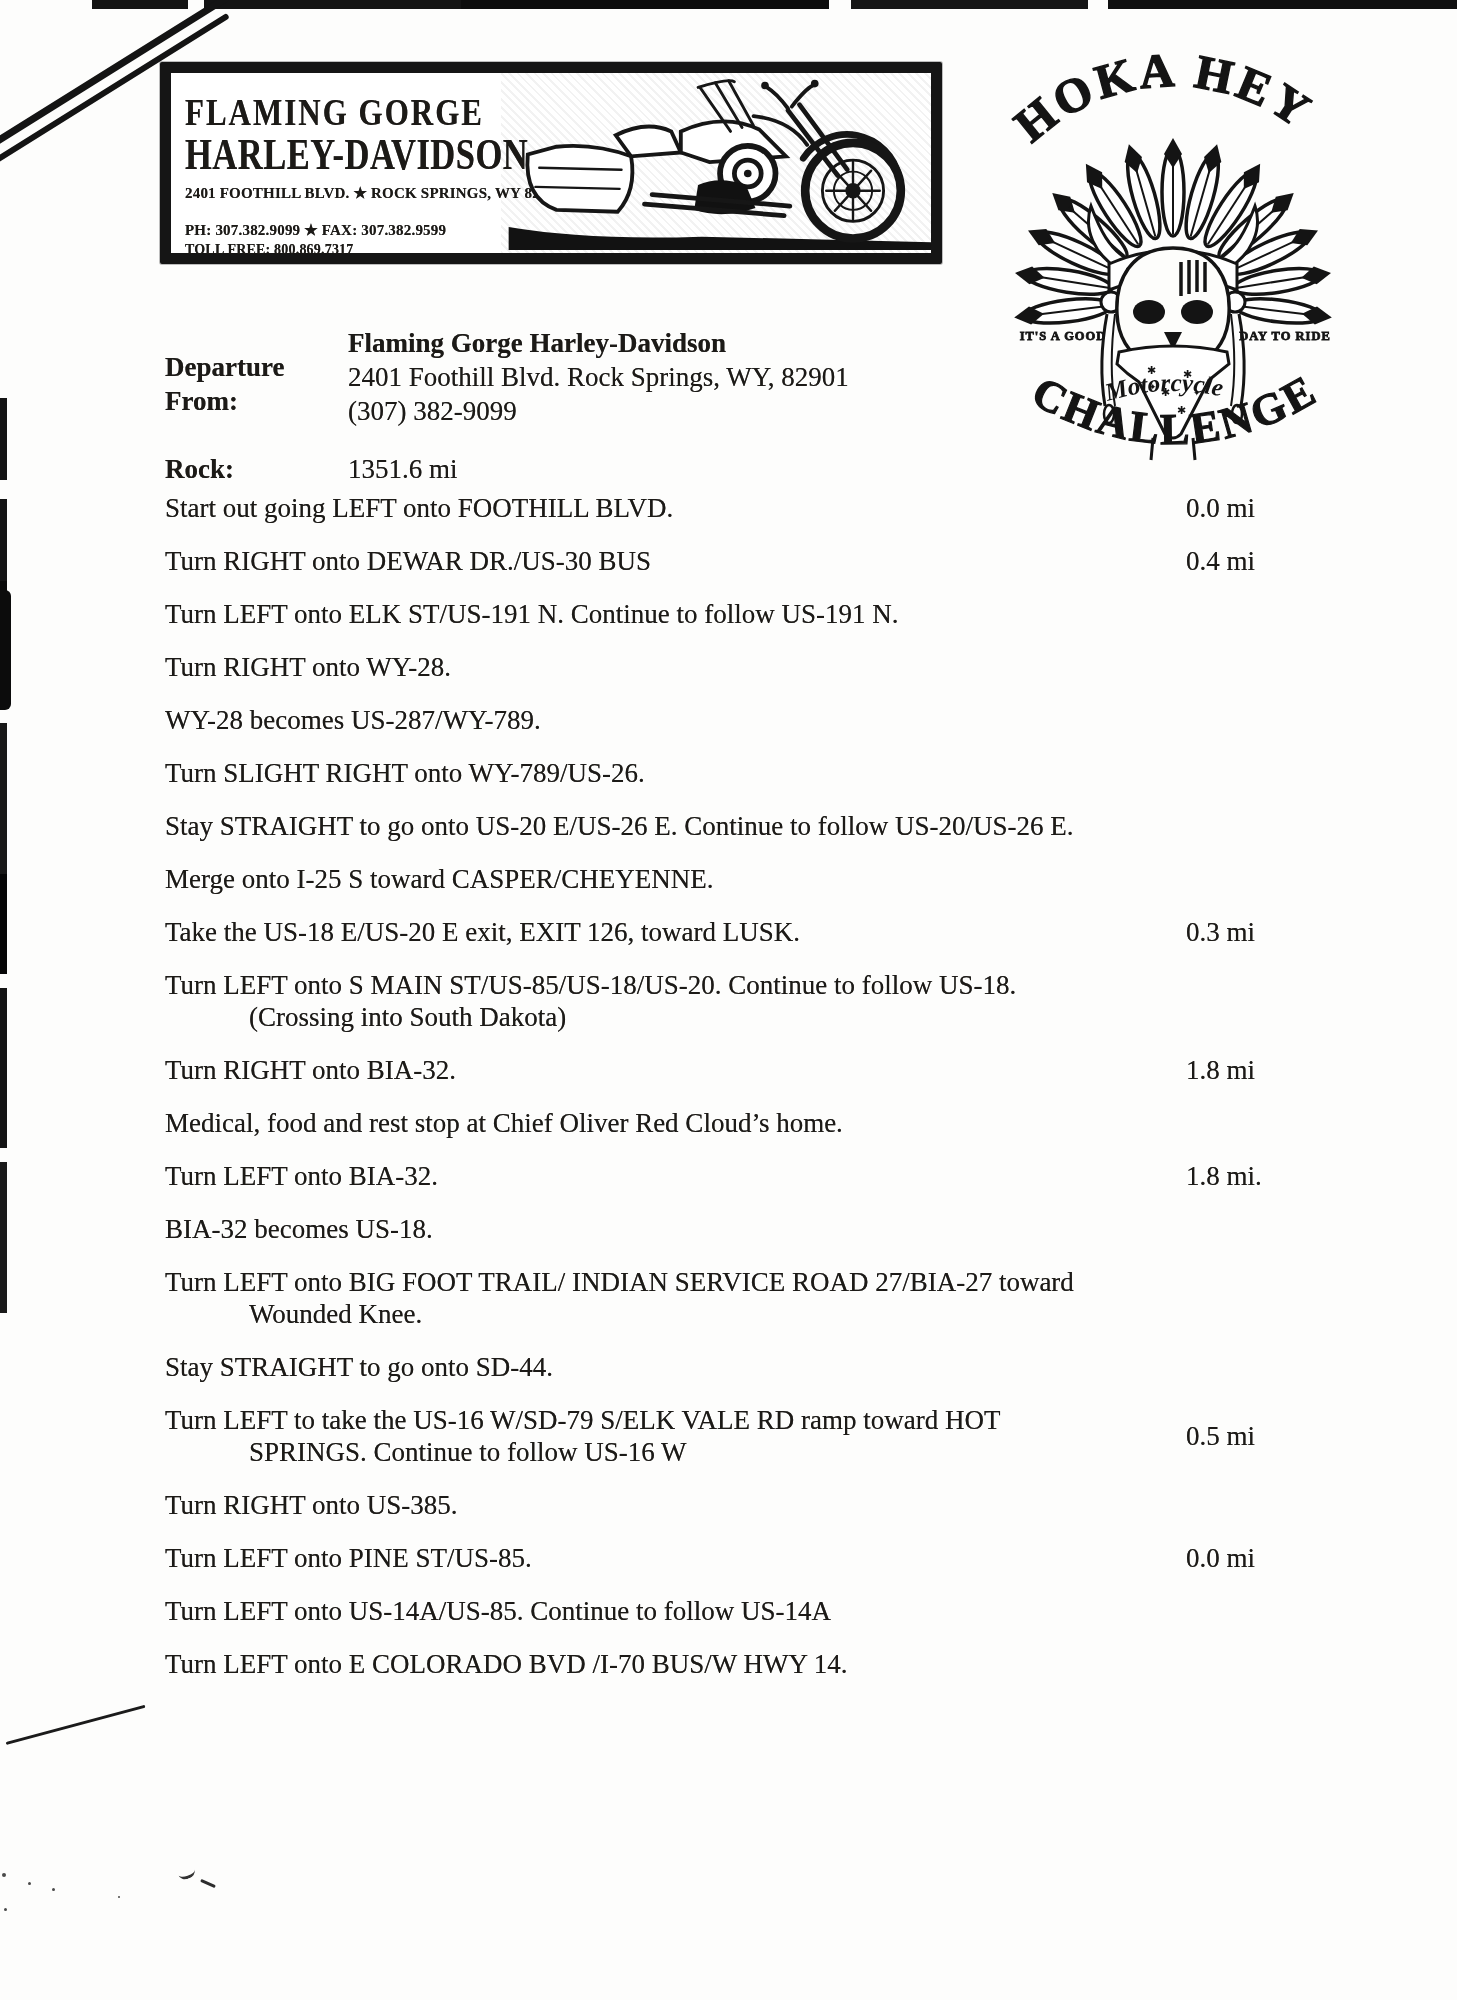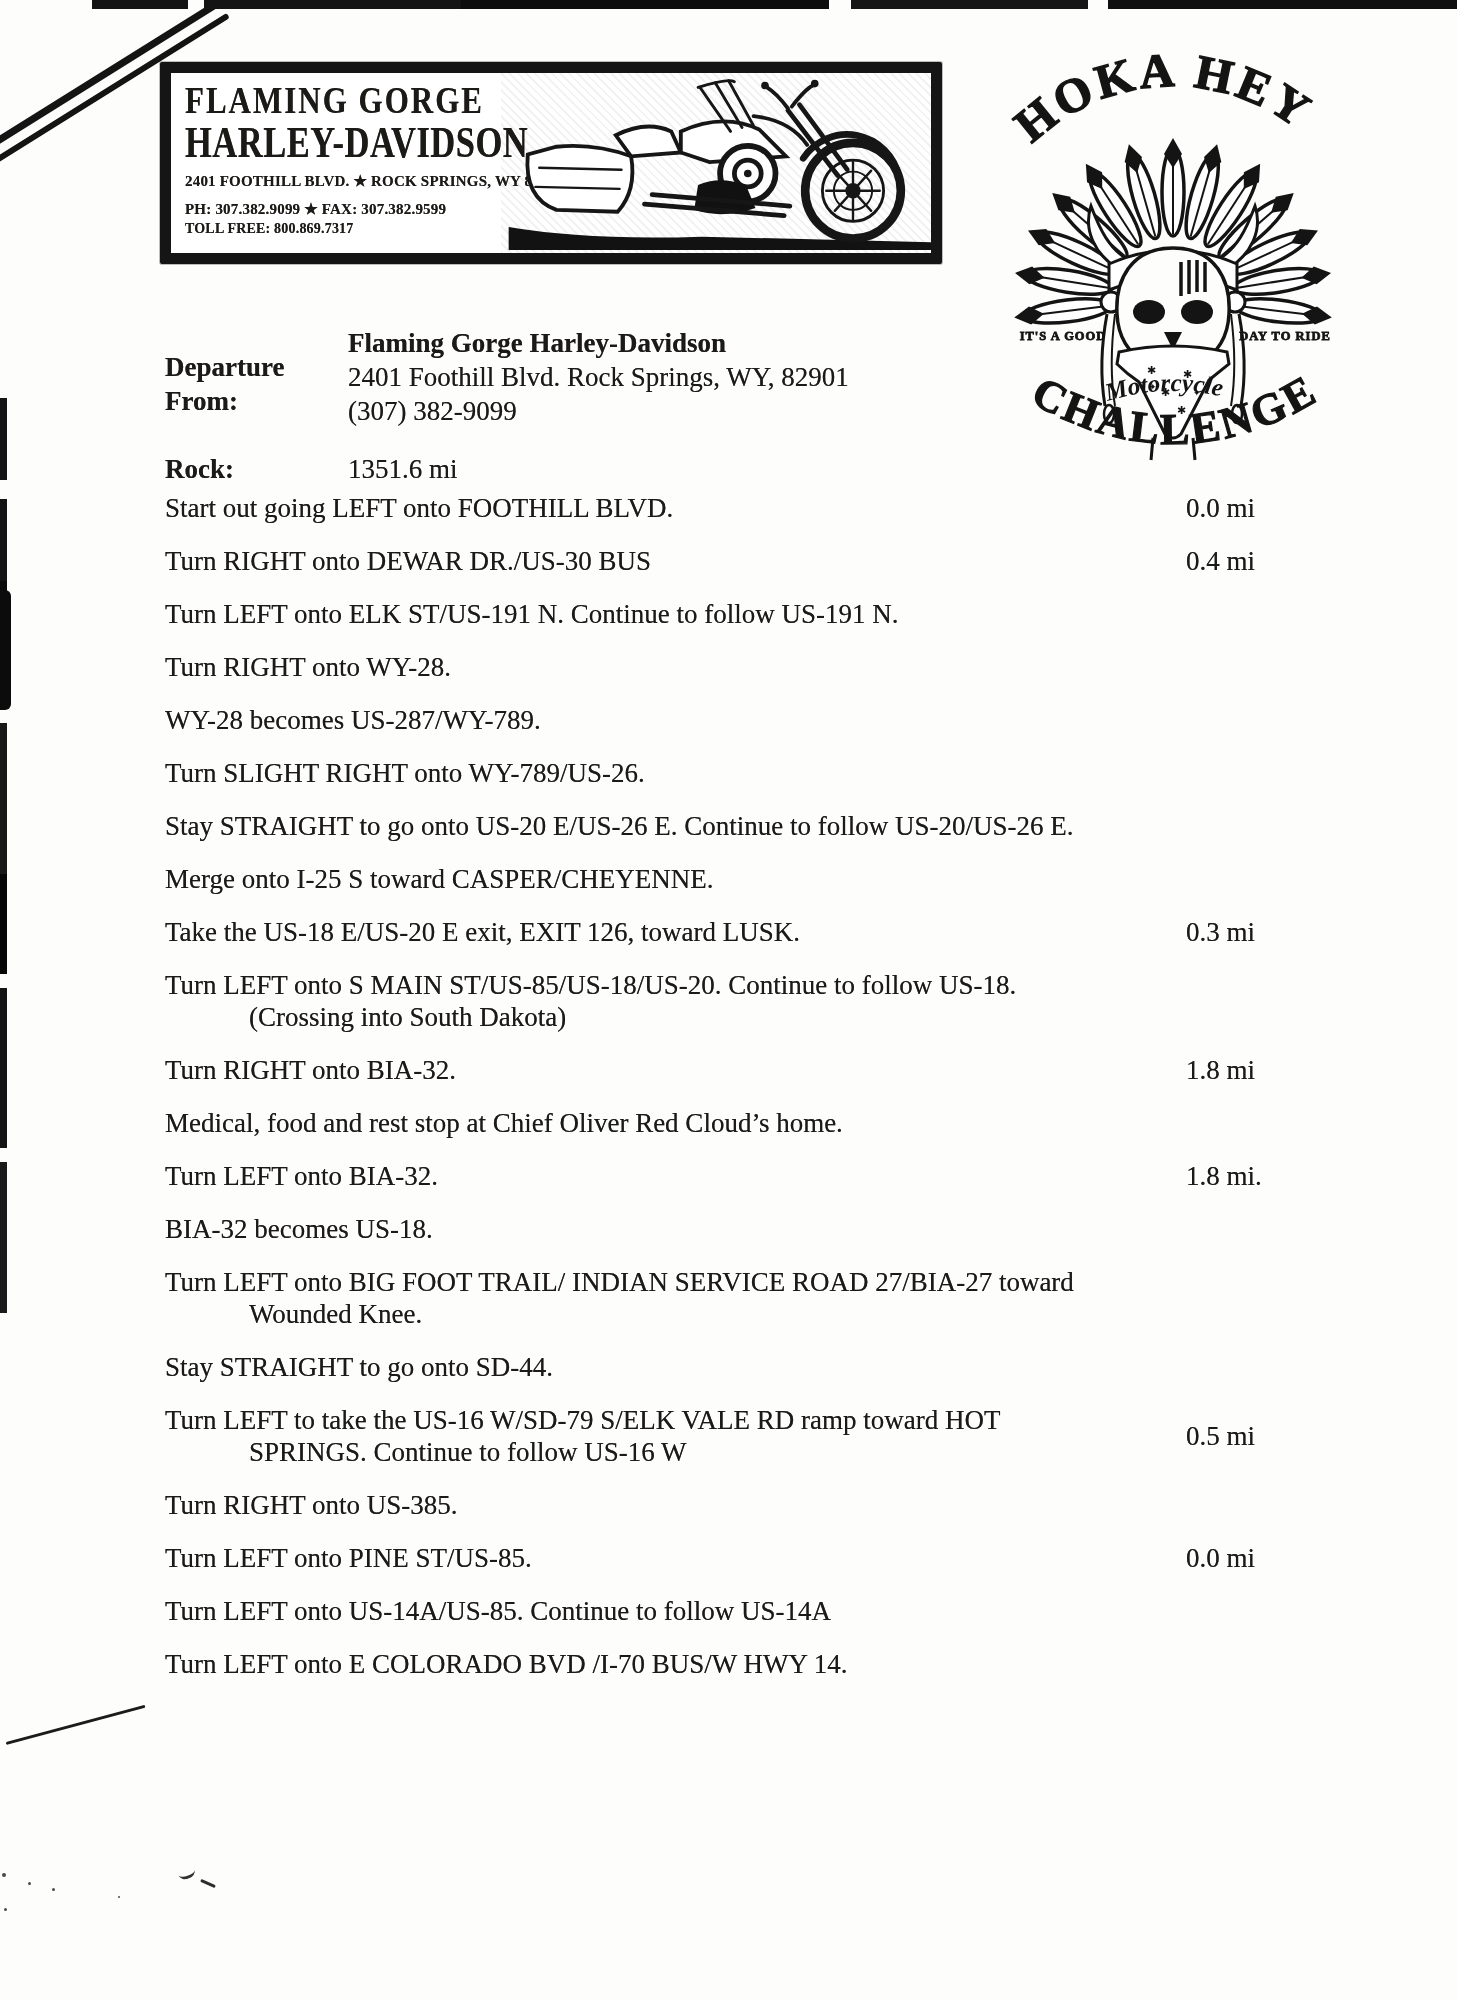--- a/index.html
+++ b/index.html
@@ -38,31 +38,31 @@
   }
   .dash-mark{position:absolute;left:200px;top:1882px;width:16px;height:3px;background:#2d2d2d;transform:rotate(24deg);border-radius:2px;}
 
   
   .banner{
     position:absolute;left:160px;top:62px;width:782px;height:202px;
     border:11px solid #151515;background:#fff;box-sizing:border-box;
     display:flex;border-radius:2px;
     box-shadow:0 0 0 1px rgba(0,0,0,.25);
   }
-  .banner-text{width:330px;padding:8px 4px 6px 14px;box-sizing:border-box;}
+  .banner-text{width:330px;padding:20px 4px 6px 14px;box-sizing:border-box;}
   .banner-name1{
     font-weight:700;font-size:31px;letter-spacing:2px;line-height:1.05;
     transform:scale(1.0,1.22);transform-origin:left top;white-space:nowrap;
   }
   .banner-name2{
     font-weight:700;font-size:36px;letter-spacing:0.5px;line-height:1.0;
     transform:scale(0.96,1.22);transform-origin:left top;white-space:nowrap;margin-top:6px;
   }
   .banner-addr{font-weight:700;font-size:15px;margin-top:16px;white-space:nowrap;letter-spacing:.2px;}
-  .banner-phone{font-weight:700;font-size:15px;margin-top:10px;white-space:nowrap;letter-spacing:.2px;}
+  .banner-phone{font-weight:700;font-size:15px;margin-top:19px;white-space:nowrap;letter-spacing:.2px;}
   .banner-toll{font-weight:700;font-size:14px;margin-top:3px;white-space:nowrap;letter-spacing:.2px;}
   .banner-photo{flex:1;position:relative;overflow:hidden;
     background:repeating-linear-gradient(45deg, rgba(0,0,0,.05) 0 2px, transparent 2px 6px);}
   .banner-photo svg{position:absolute;left:0;top:0;}
 
   
   .hoka{position:absolute;left:1001px;top:40px;width:345px;height:436px;}
 
   
   .summary{

